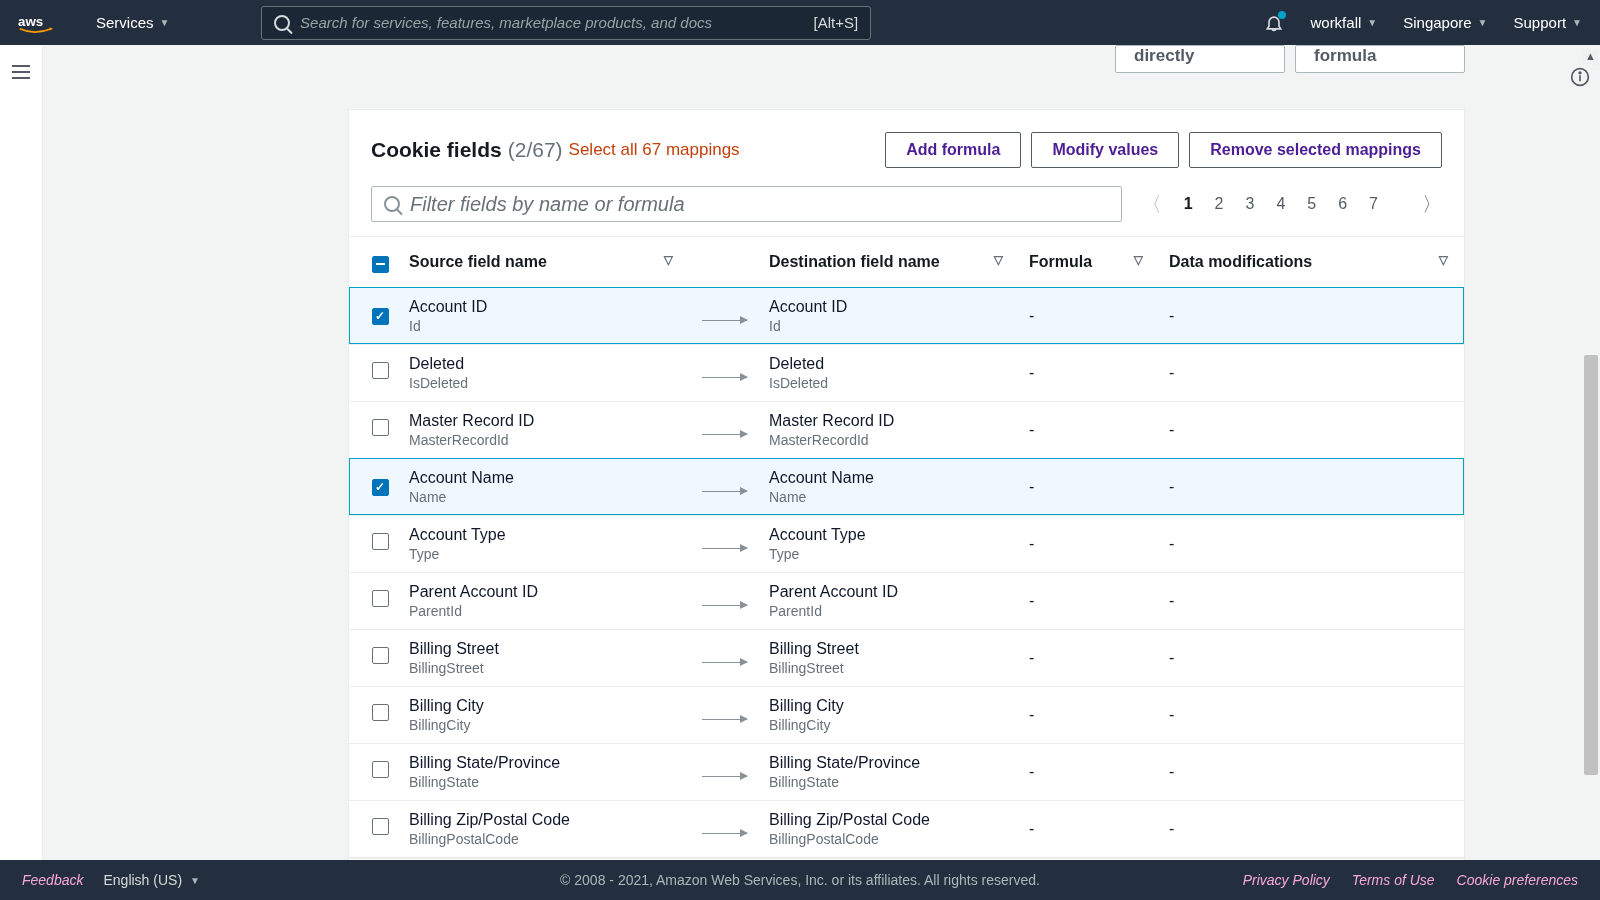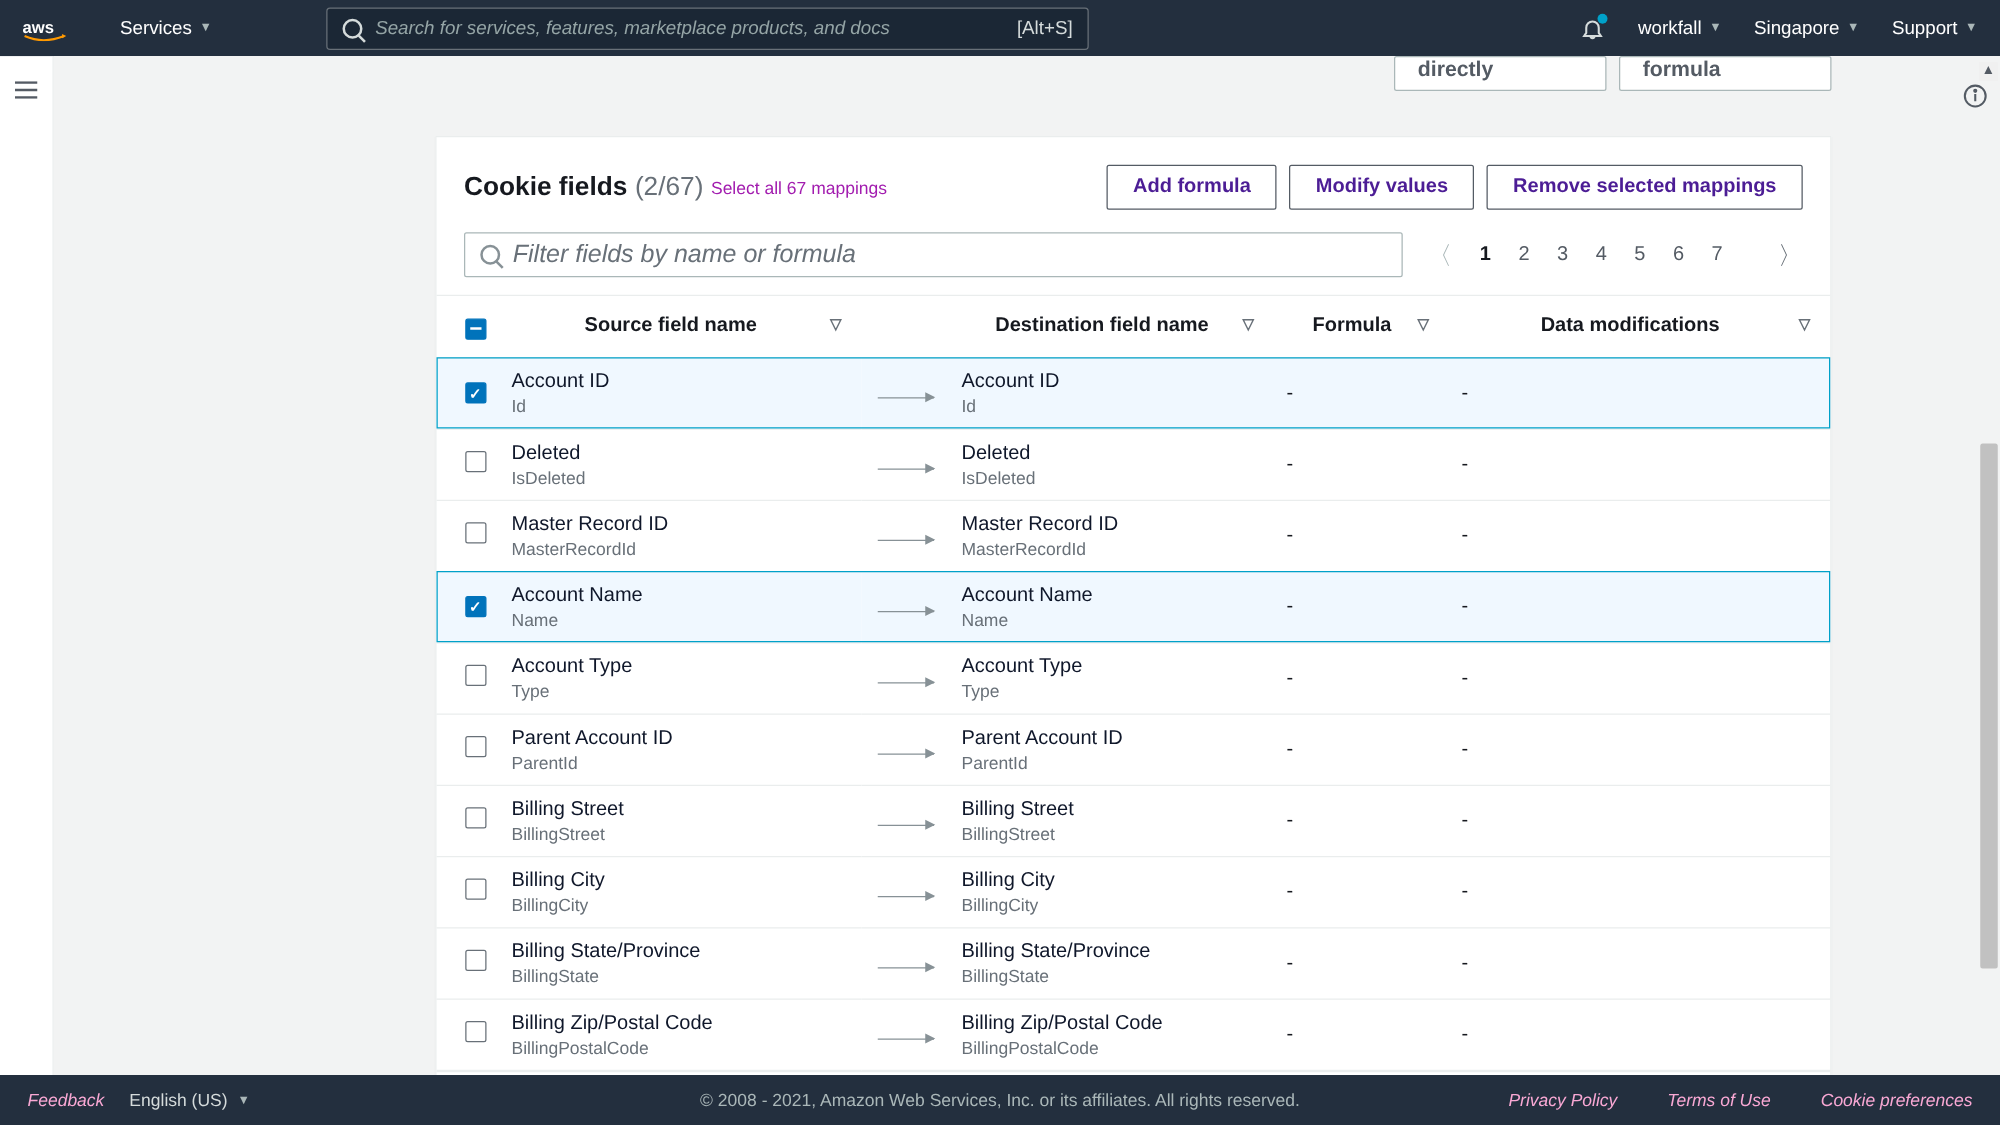--- a/index.html
+++ b/index.html
@@ -26,36 +26,36 @@
   .content { flex: 1; position: relative; background: #f2f3f3; overflow-y: auto; }
   .info-icon { position: absolute; top: 22px; right: 10px; color: #545b64; cursor: pointer; }
   
   .card-row { display: flex; gap: 10px; justify-content: flex-end; padding-right: 135px; }
   .partial-card { border: 1px solid #aab7b8; background: #fff; border-radius: 2px; padding: 0 18px 16px 18px; color: #545b64; font-weight: 700; font-size: 17px; height: 28px; display: flex; align-items: flex-start; width: 170px; overflow: hidden; }
   
   .panel { background: #fff; margin: 36px 135px 20px 305px; border: 1px solid #eaeded; box-shadow: 0 1px 1px rgba(0,0,0,0.05); }
   .panel-header { padding: 22px 22px 10px 22px; display: flex; align-items: center; flex-wrap: wrap; }
   .panel-title { font-size: 21px; font-weight: 700; color: #16191f; }
   .panel-count { color: #687078; font-weight: 400; margin-left: 6px; }
-  .select-all { color: #a21caf; font-size: 14px; margin-left: 6px; cursor: pointer; }
+  .select-all { color: #c2410c; font-size: 17px; margin-left: 6px; cursor: pointer; }
   .panel-actions { margin-left: auto; display: flex; gap: 10px; }
   .btn { border: 1px solid #545b64; background: #fff; color: #4c1d95; font-weight: 700; font-size: 16px; padding: 8px 20px; border-radius: 2px; cursor: pointer; }
   
   .filter-row { padding: 8px 22px 14px 22px; display: flex; align-items: center; gap: 20px; border-bottom: 1px solid #eaeded; }
   .filter { flex: 1; border: 1px solid #aab7b8; border-radius: 2px; height: 36px; display: flex; align-items: center; padding: 0 12px; }
   .filter input { border: none; outline: none; flex: 1; font-size: 20px; font-style: italic; color: #687078; }
   .filter input::placeholder { color: #687078; }
   .pagination { display: flex; align-items: center; gap: 22px; font-size: 16px; color: #545b64; }
   .pagination .num { cursor: pointer; }
   .pagination .num.active { font-weight: 700; color: #16191f; }
   .pagination .arrow { cursor: pointer; color: #687078; font-size: 20px; }
   .pagination .arrow.disabled { color: #aab7b8; cursor: default; }
   
   table { width: 100%; border-collapse: collapse; }
-  th { text-align: center; font-weight: 700; font-size: 16px; padding: 14px 10px; border-bottom: 1px solid #eaeded; color: #16191f; }
+  th { text-align: left; font-weight: 700; font-size: 16px; padding: 14px 10px; border-bottom: 1px solid #eaeded; color: #16191f; }
   th .sort { float: right; color: #687078; font-size: 12px; margin-right: 6px; }
   th:first-child, td.cb { width: 50px; text-align: center; padding-left: 22px; }
   td { padding: 10px 10px; font-size: 16px; border-bottom: 1px solid #eaeded; vertical-align: middle; }
   td.arrowcell { width: 70px; text-align: center; color: #687078; }
   td .field-name { color: #0f172a; }
   td .field-sub { color: #687078; font-size: 14px; margin-top: 2px; }
   tr.selected td { background: #f0f8ff; }
   tr.selected { outline: 1px solid #00a1c9; outline-offset: -1px; }
   .checkbox { width: 17px; height: 17px; border: 1px solid #687078; border-radius: 2px; display: inline-flex; align-items: center; justify-content: center; cursor: pointer; background: #fff; }
   .checkbox.checked { background: #0073bb; border-color: #0073bb; color: #fff; }
@@ -70,21 +70,21 @@
   .additional .tri { margin-right: 10px; font-size: 13px; }
   
   .scrollarrow { position: absolute; right: 2px; width: 15px; height: 15px; font-size: 11px; color: #545b64; text-align: center; background: #f0f0f0; }
   .scroll-up { top: 5px; }
   .scroll-down { bottom: 5px; }
   .scroll-thumb { position: absolute; right: 2px; top: 310px; width: 14px; height: 420px; background: #c1c1c1; border-radius: 2px; }
   
   .footer { position: absolute; bottom: 0; left: 0; right: 0; height: 40px; background: #232f3e; color: #d5dbdb; display: flex; align-items: center; padding: 0 22px; font-size: 14px; }
   .footer .lang { margin-left: 20px; display: flex; align-items: center; cursor: pointer; }
   .footer .center { position: absolute; left: 50%; transform: translateX(-50%); color: #aab7b8; }
-  .footer .right { margin-left: auto; display: flex; gap: 40px; }
+  .footer .right { margin-left: auto; display: flex; gap: 22px; }
   .footer a { color: #f9a8d4; text-decoration: none; cursor: pointer; font-style: italic; }
   .long-arrow { display: inline-block; width: 45px; border-top: 1.5px solid #879196; position: relative; }
   .long-arrow::after { content: ""; position: absolute; right: -1px; top: -5px; border-left: 8px solid #879196; border-top: 4px solid transparent; border-bottom: 4px solid transparent; }
   
   .icon-search { width: 16px; height: 16px; border: 2px solid #879196; border-radius: 50%; position: relative; margin-right: 10px; flex-shrink: 0; }
   .icon-search::after { content: ""; position: absolute; width: 7px; height: 2px; background: #879196; bottom: -3px; right: -5px; transform: rotate(45deg); }
   .icon-search.white { border-color: #d5dbdb; }
   .icon-search.white::after { background: #d5dbdb; }
 </style>
 </head>

